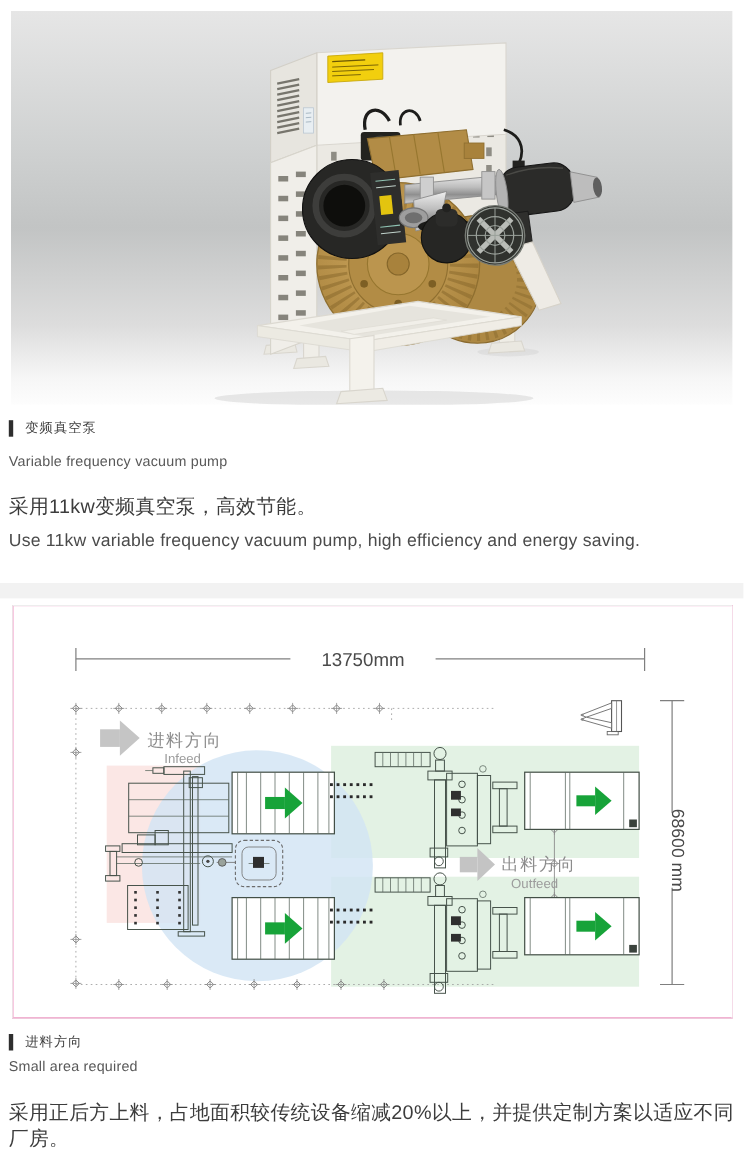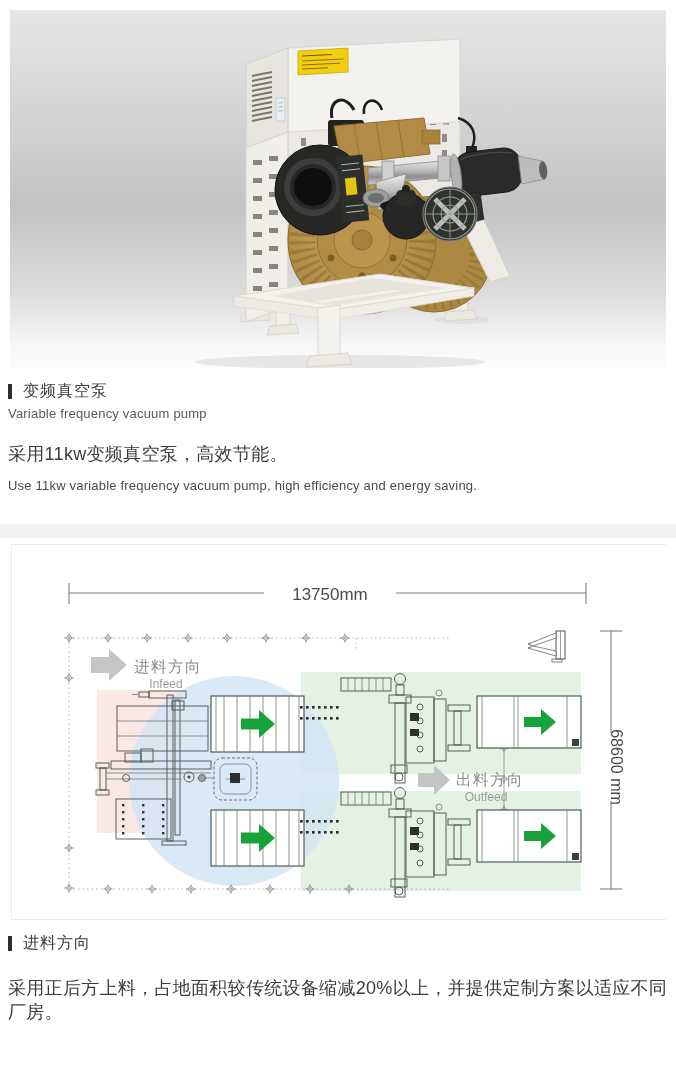--- a/index.html
+++ b/index.html
@@ -6,24 +6,24 @@
   body{
     width:676px; background:#ffffff;
     font-family:"Liberation Sans",sans-serif;
     color:#3a3a3a;
   }
   .photo-wrap{ margin:10px 10px 0 10px; height:358px; }
   .photo-wrap svg{ display:block; }
   .tb{ padding:0 8px; }
   .heading-row{ display:flex; align-items:center; gap:11px; margin-top:13px; }
   .bar{ width:4px; height:15px; background:#2e2e2e; flex:0 0 auto; }
-  .h-zh{ font-size:16px; font-weight:500; color:#3d3d3d; letter-spacing:1px; }
-  .h-en{ font-size:13px; color:#585858; margin-top:4px; letter-spacing:0.2px; }
+  .h-zh{ font-size:12px; font-weight:500; color:#3d3d3d; letter-spacing:1px; }
+  .h-en{ font-size:13px; color:#585858; margin-top:14px; letter-spacing:0.2px; }
   .b-zh{ font-size:18px; color:#3c3c3c; margin-top:21px; letter-spacing:0.3px; }
-  .b-en{ font-size:13px; color:#4b4b4b; margin-top:8px; line-height:24px; text-align:justify; letter-spacing:0.2px; }
+  .b-en{ font-size:16px; color:#4b4b4b; margin-top:8px; line-height:24px; text-align:justify; letter-spacing:0.2px; }
   .divider{ height:14px; background:#f2f2f2; margin-top:26px; }
   .card{ margin:6px 10px 0 11px; border:1px solid #ededed; background:#ec4899;text-decoration:underline; }
   .card svg{ display:block; }
   svg text{ font-family:"Liberation Sans",sans-serif; }
   .dim-line{ stroke:#7f7f7f; stroke-width:1.1; }
   .dim-text{ fill:#4a4a4a; }
   .art{ fill:none; stroke:#46524a; stroke-width:0.9; }
   .artThin{ fill:none; stroke:#5c6a60; stroke-width:0.7; }
   .dotline{ fill:none; stroke:#a0a0a0; stroke-width:0.8; stroke-dasharray:1.5 3; }
   .zone-label-zh{ fill:#8c8c8c; font-size:15.5px; letter-spacing:1.5px; }
@@ -455,14 +455,15 @@
         <circle cx="1.5" cy="19" r="1.2" fill="#888888"></circle>
   </g>
 </svg>
 </div>
 
 <div class="tb">
   <div class="heading-row">
     <span class="bar"></span>
     <span class="h-zh">进料方向</span>
   </div>
+  <div class="h-en" style="margin-top:6px">Small area required</div>
   <div class="b-zh" style="margin-top:22px">采用正后方上料，占地面积较传统设备缩减20%以上，并提供定制方案以适应不同厂房。</div>
 </div>
 
 </body></html>

